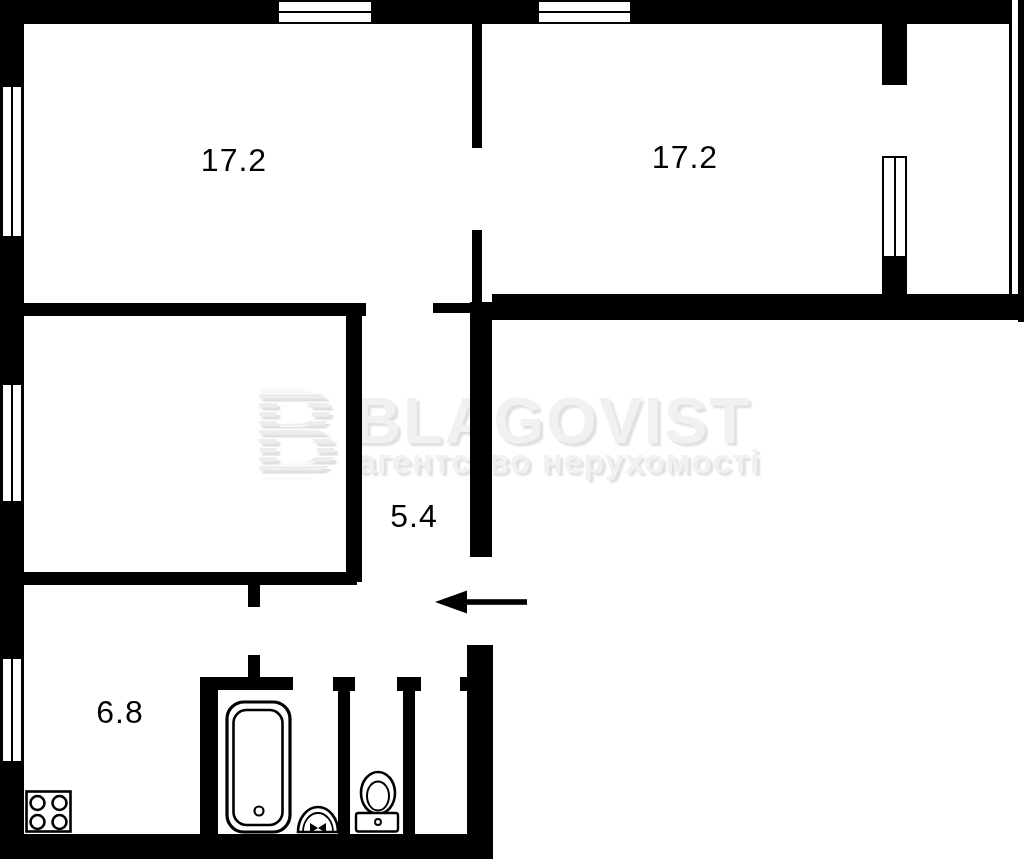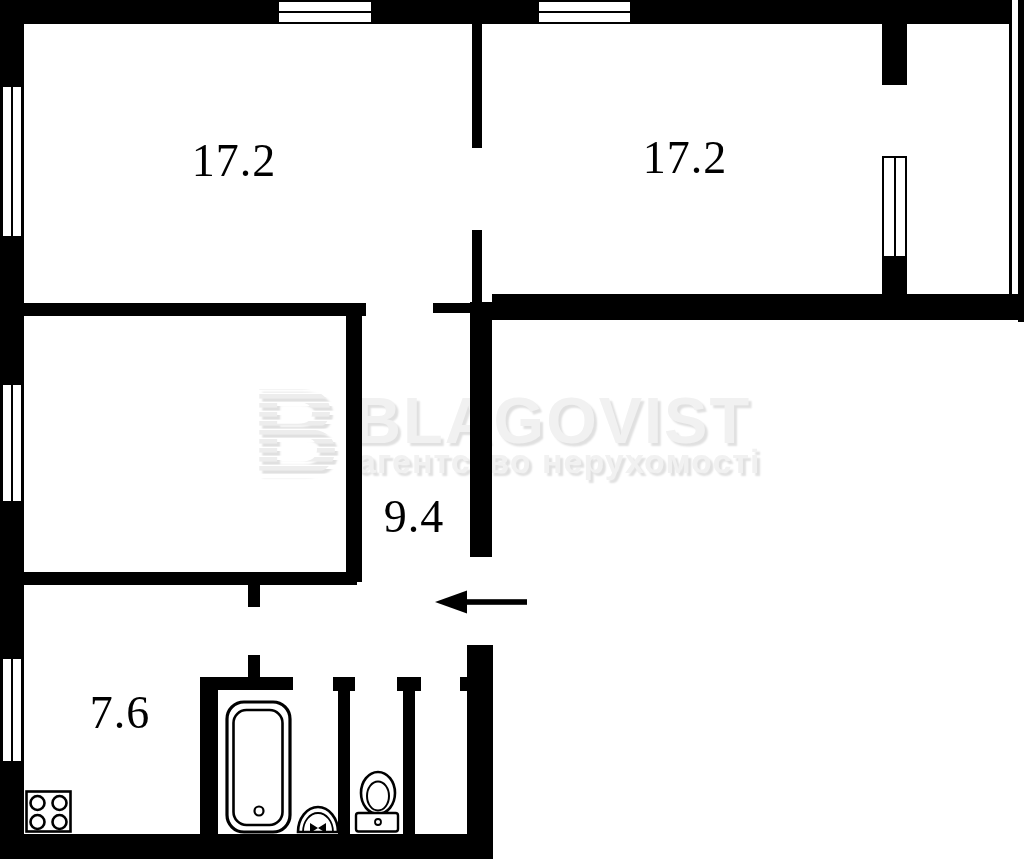--- a/index.html
+++ b/index.html
@@ -7,22 +7,22 @@
         font-family:"Liberation Sans",sans-serif;}
   
   .w{position:absolute;background:#000;z-index:2;}
   
   .win{position:absolute;background:#fff;border:2px solid #000;box-sizing:border-box;z-index:3;}
   .win .dh{position:absolute;left:-1px;right:-1px;top:50%;height:2px;margin-top:-1px;background:#000;}
   .win .dv{position:absolute;top:-1px;bottom:-1px;left:50%;width:2px;margin-left:-1px;background:#000;}
   
   .fx{position:absolute;z-index:4;}
   
-  .label{position:absolute;transform:translate(-50%,-50%);font-size:46px;color:#000;
-         white-space:nowrap;z-index:5;letter-spacing:1px;font-family:Liberation Serif, serif;}
+  .label{position:absolute;transform:translate(-50%,-50%);font-size:32px;color:#000;
+         white-space:nowrap;z-index:5;letter-spacing:1px;}
   
   .wm{position:absolute;z-index:1;color:#f1f1f1;font-weight:bold;line-height:1;
       text-shadow:3px 3px 2px #e0e0e0;white-space:nowrap;}
   .wm-brand{left:354px;top:388px;font-size:65px;letter-spacing:2px;}
   .wm-tagline{left:357px;top:444px;font-size:34px;letter-spacing:1px;}
   .wm-logo{left:251px;top:385px;}
 </style>
 </head>
 <body>
 
@@ -117,16 +117,16 @@
     <circle cx="26" cy="52" r="3" fill="#fff" stroke="#000" stroke-width="1.8"></circle>
   </svg>
 
   <svg class="fx" style="left:428px;top:588px;" width="104" height="28" viewBox="0 0 104 28">
     <polygon points="7,14 39,2.5 39,25.5" fill="#000"></polygon>
     <rect x="39" y="11.2" width="60" height="5.6" fill="#000"></rect>
   </svg>
 
   <div class="label" style="left:234px;top:160px;">17.2</div>
   <div class="label" style="left:685px;top:157px;">17.2</div>
-  <div class="label" style="left:414px;top:516px;">9.4</div>
-  <div class="label" style="left:120px;top:712px;">7.6</div>
+  <div class="label" style="left:414px;top:516px;">5.4</div>
+  <div class="label" style="left:120px;top:712px;">6.8</div>
 
 </div>
 
 </body></html>

